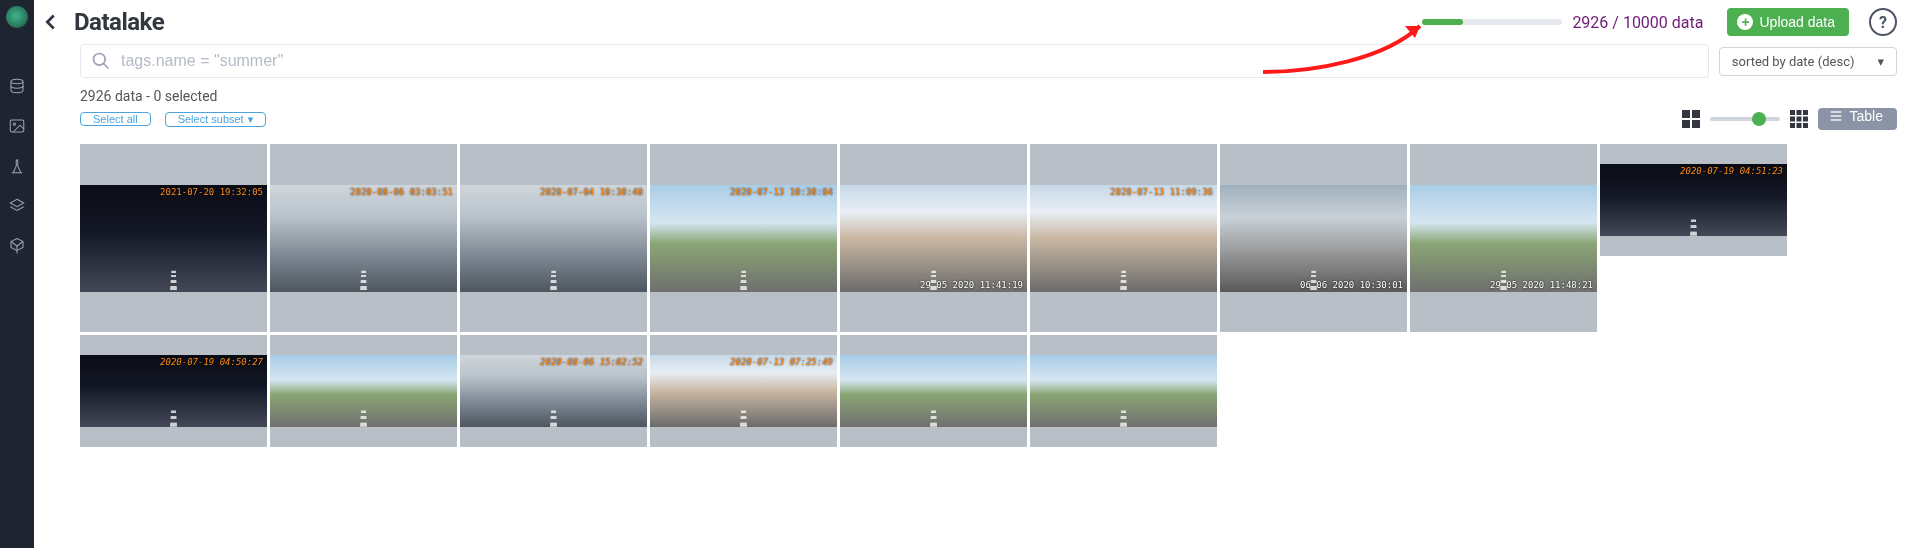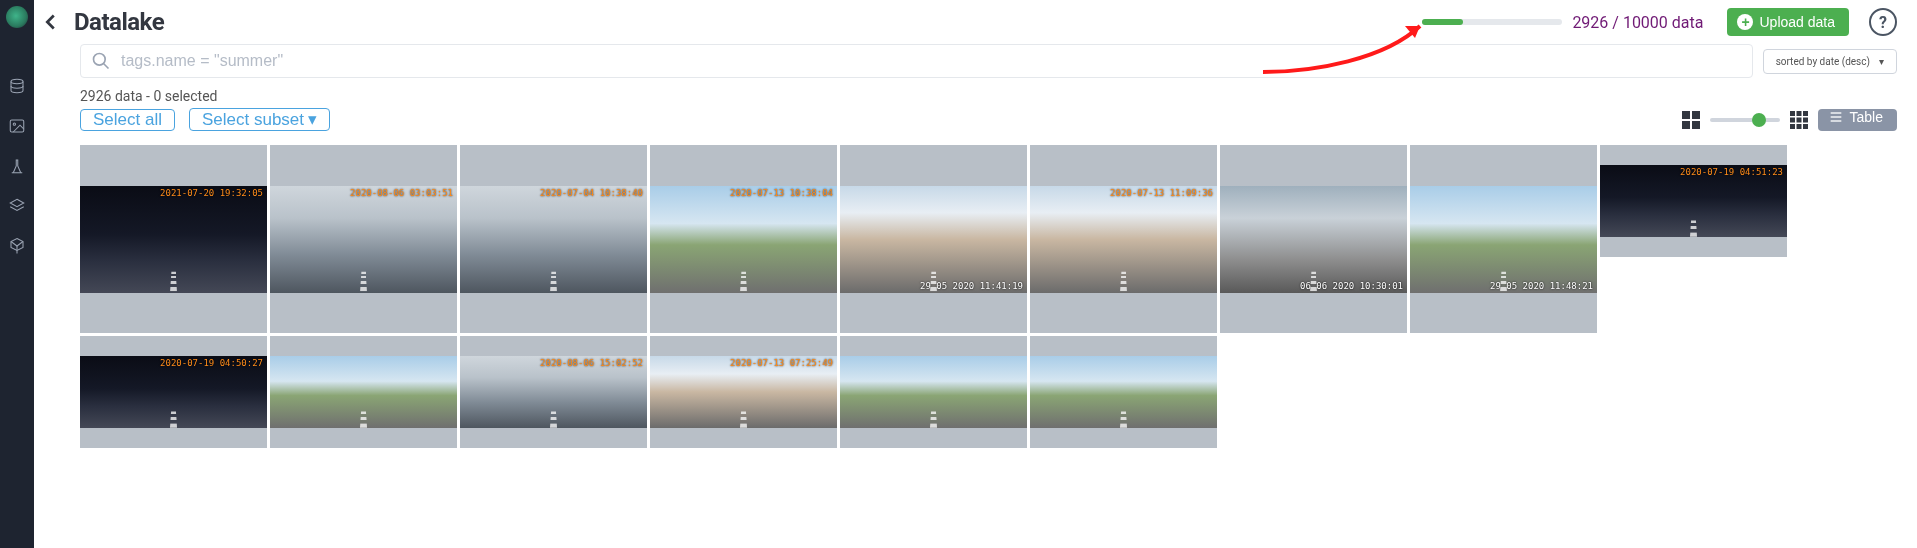--- a/index.html
+++ b/index.html
@@ -28,42 +28,42 @@
 .btn-upload { margin-left:14px; background:#4caf50; color:#fff; border:none; border-radius:4px; padding:6px 14px 6px 10px; font-size:14px; font-weight:500; display:flex; align-items:center; gap:6px; cursor:pointer; }
 .btn-upload .plus { width:16px;height:16px;border-radius:50%;background:#fff;color:#4caf50;display:flex;align-items:center;justify-content:center;font-weight:700;font-size:14px;line-height:1; }
 .help-btn { margin-left:10px; width:28px;height:28px;border:2px solid #4b5563;border-radius:50%;display:flex;align-items:center;justify-content:center;font-weight:700;color:#4b5563;font-size:16px;cursor:pointer; }
 
 
 .search-row { padding: 4px 20px 6px 46px; display:flex; align-items:center; gap:10px; }
 .search-box { flex:1; display:flex; align-items:center; gap:10px; border:1px solid #e5e8ec; border-radius:4px; padding:6px 10px; color:#9aa3b2; }
 .search-box svg { stroke:#9aa3b2; fill:none; stroke-width:2; }
 .search-box input { flex:1; border:none; outline:none; font-size:16px; color:#333740; background:transparent; }
 .search-box input::placeholder { color:#b5bcc7; }
-.sort-select { border:1px solid #d0d5dd; border-radius:4px; padding:6px 12px; font-size:10px; color:#555; display:flex; align-items:center; gap:9px; cursor:pointer; background:#fff; }
+.sort-select { border:1px solid #d0d5dd; border-radius:4px; padding:6px 12px; font-size:13px; color:#555; display:flex; align-items:center; gap:23px; cursor:pointer; background:#fff; }
 
 
 .ctrl-row { padding: 4px 20px 4px 46px; display:flex; align-items:center; gap:14px; }
 .status-text { font-size:14px; color:#555; }
-.btn-outline { border:1px solid #4aa3df; color:#4aa3df; background:#fff; border-radius:4px; padding:0 12px; font-size:17px; cursor:pointer; display:inline-flex; align-items:center; gap:4px; }
+.btn-outline { border:1px solid #4aa3df; color:#4aa3df; background:#fff; border-radius:4px; padding:0 12px; font-size:11px; cursor:pointer; display:inline-flex; align-items:center; gap:4px; }
 .ctrl-row .spacer { flex:1; }
 .view-ctrls { display:flex; align-items:center; gap:10px; }
 .grid-ic { width:18px;height:18px; cursor:pointer; }
 .grid-ic svg { fill:#333740; }
 .size-slider { width:70px; height:4px; background:#d0d5dd; border-radius:2px; position:relative; }
 .size-slider .knob { position:absolute; top:-5px; left:60%; width:14px;height:14px;border-radius:50%;background:#4caf50; }
 .btn-table { background:#8a94a6; color:#fff; border:none; border-radius:4px; padding:0 14px 6px 10px; font-size:14px; display:flex; align-items:center; gap:6px; cursor:pointer; }
 .btn-table svg { stroke:#fff; stroke-width:2; fill:none; }
 
 
 .gallery { flex:1; overflow:auto; padding: 10px 8px 0 46px; display:flex; flex-wrap:wrap; gap:3px; align-content:flex-start; }
 .thumb { width:187px; height:188px; background:#b8bfc7; position:relative; display:flex; align-items:center; justify-content:center; }
 .thumb .img { width:100%; height:107px; position:relative; }
 .thumb .stamp { position:absolute; top:2px; right:4px; font-size:9px; font-family:monospace; color:#ff8c1a; text-shadow:0 0 2px #000; }
 .thumb .stamp-bl { position:absolute; bottom:2px; right:4px; font-size:9px; font-family:monospace; color:#fff; text-shadow:0 0 2px #000;margin-top:38px; }
-.thumb.row2 { height:112px; }
+.thumb.row2 { height:112px;font-style:italic; }
 .thumb.row2 .img { height:72px; }
 
 
 .scene-night  { background: linear-gradient(#0a0c15 0%, #141826 45%, #2a2f3f 70%, #444856 100%); }
 .scene-cloudy { background: linear-gradient(#cfd6dc 0%, #b9c2ca 30%, #7f8a95 65%, #4e565f 100%); }
 .scene-day    { background: linear-gradient(#a9cde8 0%, #d6e6f1 35%, #8aa574 55%, #6f6f6f 100%); }
 .scene-urban  { background: linear-gradient(#c7d9e8 0%, #e8eef4 25%, #c9b7a2 50%, #6b6b6b 100%); }
 .scene-rain   { background: linear-gradient(#9fb0bd 0%, #c9d1d8 30%, #8c8c8c 70%, #595959 100%); }
 .road::after { content:""; position:absolute; left:48%; bottom:0; width:4%; height:55%; background: repeating-linear-gradient(#fff 0 8px, transparent 8px 16px); transform: perspective(80px) rotateX(55deg); transform-origin: bottom center; opacity:0.75; }
 

